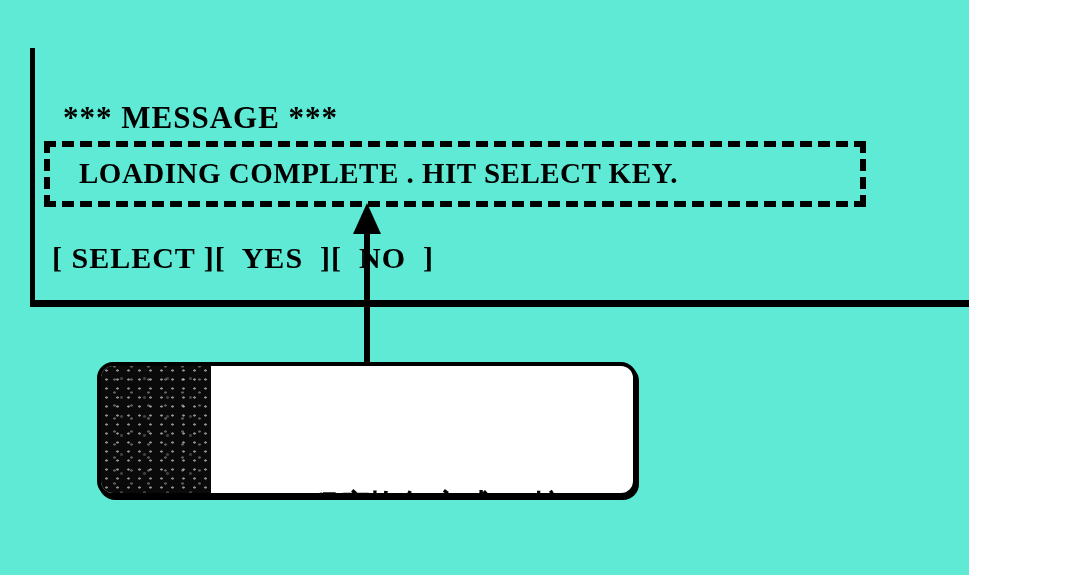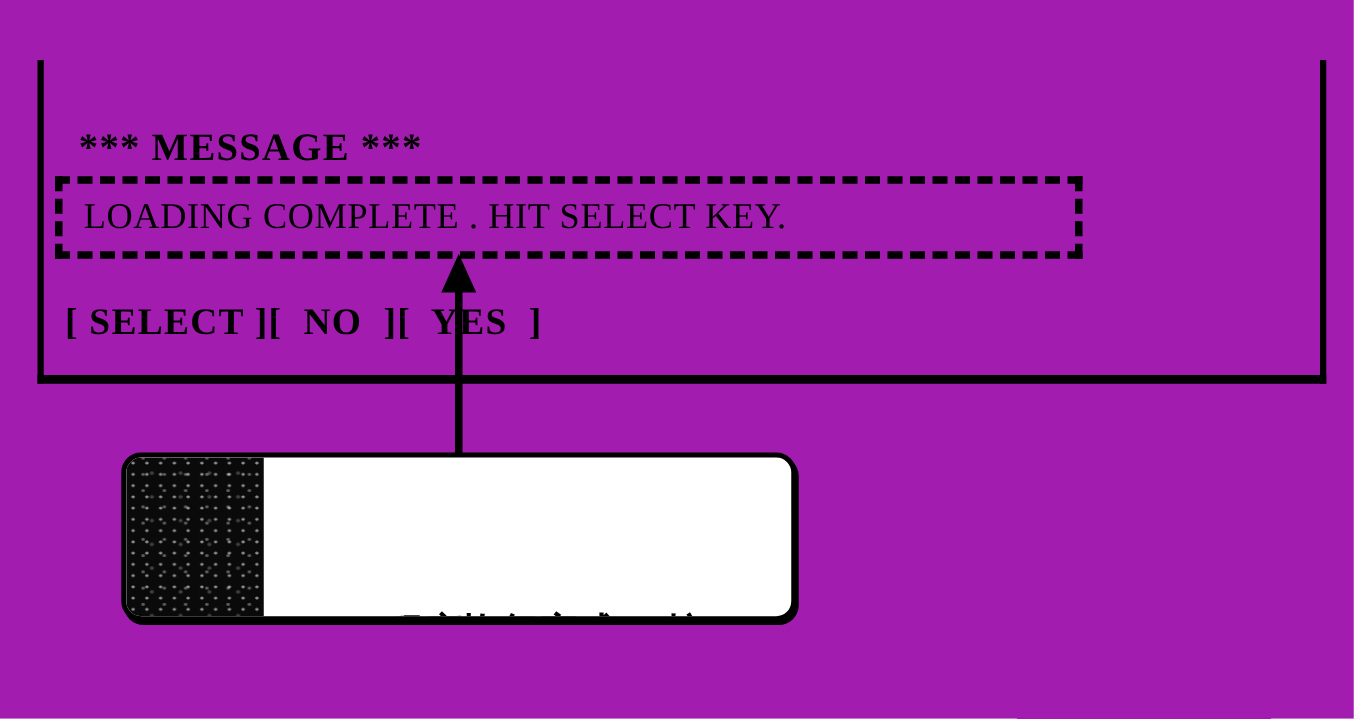--- a/index.html
+++ b/index.html
@@ -1,19 +1,19 @@
 <!DOCTYPE html>
 <html><head>
 <meta charset="utf-8">
 <style>
   html,body{margin:0;padding:0;background:#ffffff;}
   .canvas{
     position:relative;
-    width:1083px;height:575px;
-    background:#a21caf;
+    width:969px;height:575px;
+    background:#5eead4;
     font-family:"Liberation Serif","DejaVu Serif",serif;
     color:#000;
     overflow:hidden;
   }
 
   
   .screen-frame{
     position:absolute;
     left:30px;top:48px;
     width:1021px;height:252px;
@@ -33,23 +33,23 @@
   .msg-dashed-box{
     position:absolute;
     left:44px;top:141px;
     width:822px;height:66px;
     box-sizing:border-box;
     border:6px dashed #000;
     background:transparent;
   }
   .msg-text{
     position:absolute;
-    left:17px;top:0;
+    left:29px;top:0;
     line-height:52px;
-    font-size:29px;font-weight:normal;
+    font-size:29px;font-weight:bold;
     letter-spacing:0.5px;
     white-space:pre;
   }
 
   .softkey-row{
     position:absolute;
     left:52px;top:241px;
     width:978px;
     display:flex;
     font-size:30px;font-weight:bold;
@@ -110,22 +110,22 @@
   <div class="screen-frame"></div>
 
   <div class="msg-header">*** MESSAGE ***</div>
 
   <div class="msg-dashed-box">
     <div class="msg-text">LOADING COMPLETE . HIT SELECT KEY.</div>
   </div>
 
   <div class="softkey-row">
     <span class="softkey">[ SELECT ]</span>
+    <span class="softkey">[  YES  ]</span>
     <span class="softkey">[  NO  ]</span>
-    <span class="softkey">[  YES  ]</span>
   </div>
 
   <div class="arrow-head"></div>
   <div class="arrow-line"></div>
 
   <div class="callout">
     <div class="callout-texture"></div>
     <div class="callout-text">
       <div>PMC程序恢复完成， 按</div>
       

